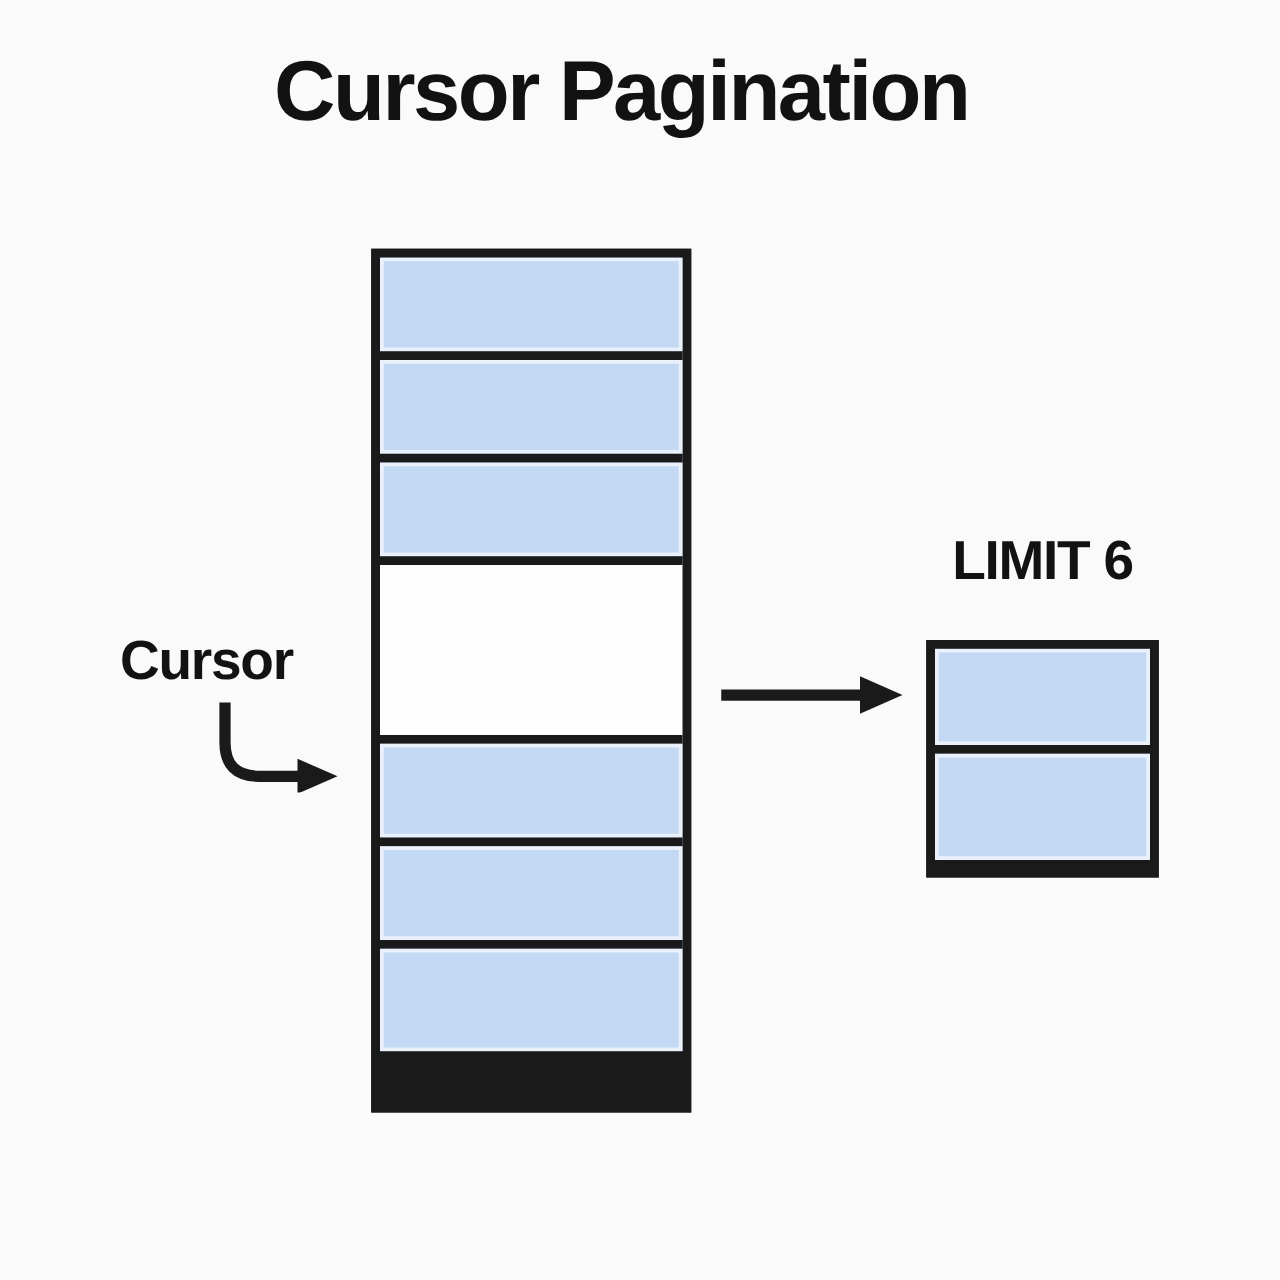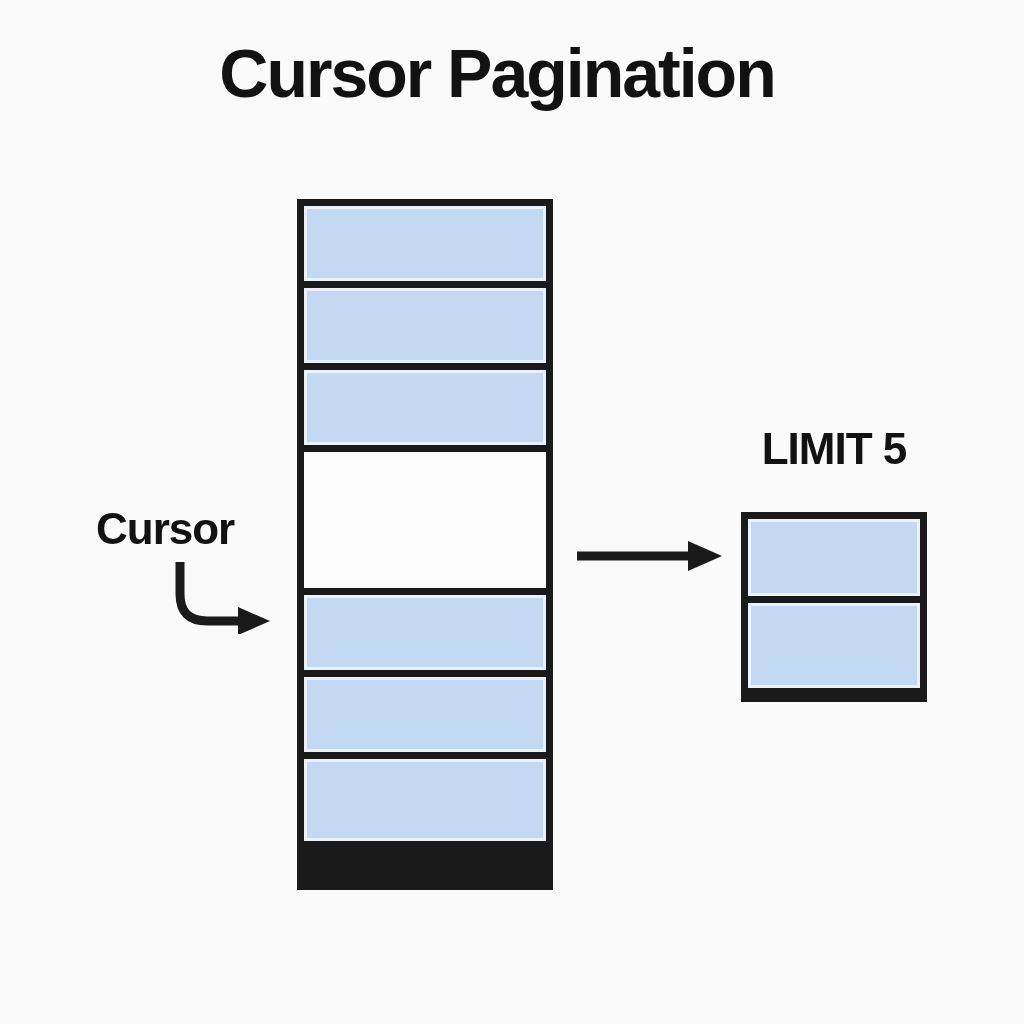--- a/index.html
+++ b/index.html
@@ -112,20 +112,20 @@
   <svg class="cursor-arrow-svg" viewBox="0 0 110 76" aria-hidden="true">
     <path d="M 10 4 L 10 36 Q 10 63 37 63 L 72 63" fill="none" stroke="#1A1A1A" stroke-width="9"></path>
     <path d="M 68 49 L 68 77 L 100 63 Z" fill="#1A1A1A" stroke="none"></path>
   </svg>
 
   <svg class="flow-arrow-svg" viewBox="0 0 150 32" aria-hidden="true">
     <line x1="2" y1="16" x2="116" y2="16" stroke="#1A1A1A" stroke-width="9"></line>
     <path d="M 113 1 L 113 31 L 147 16 Z" fill="#1A1A1A" stroke="none"></path>
   </svg>
 
-  <div class="limit-label">LIMIT 5</div>
+  <div class="limit-label">LIMIT 6</div>
 
   <div class="result-stack">
       <div class="row"></div>
       <div class="row"></div>
     </div>
 
 </div>
 
 </body></html>

